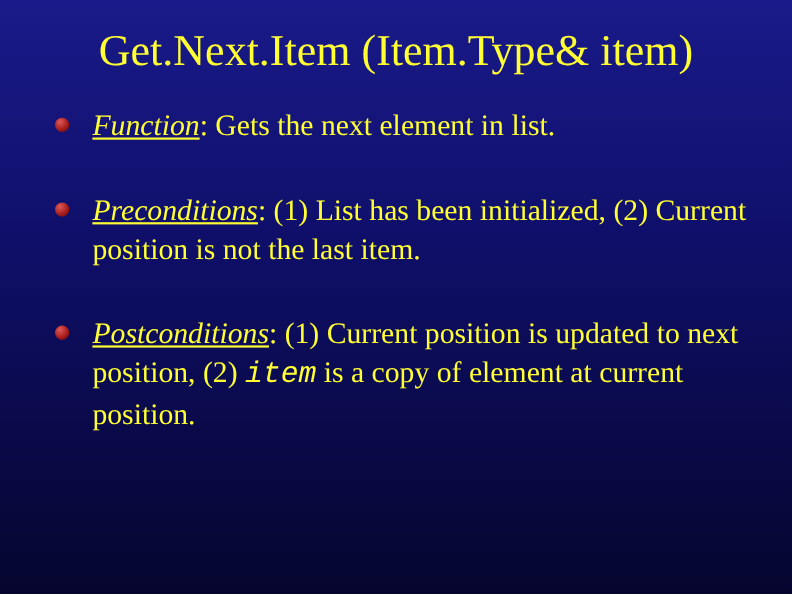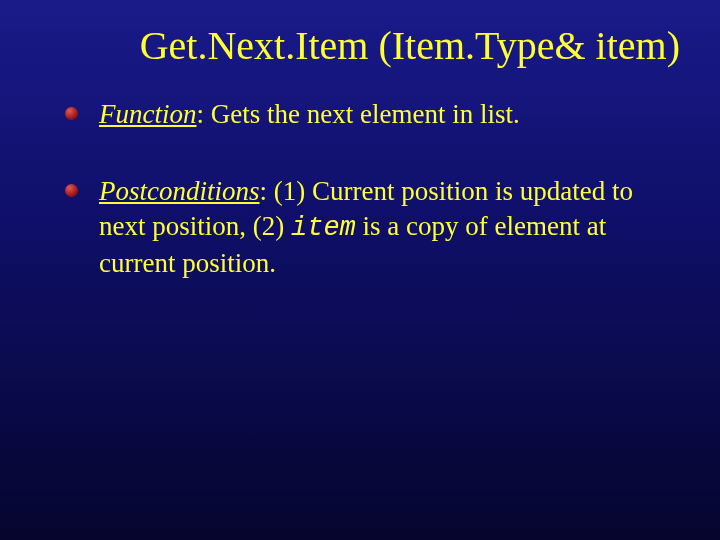--- a/index.html
+++ b/index.html
@@ -13,27 +13,27 @@
     width: 720px;
     height: 540px;
     background: linear-gradient(to bottom, #1a1a8a 0%, #0f0f6a 40%, #05052e 100%);
     font-family: "Times New Roman", Times, serif;
     color: #ffff33;
     box-sizing: border-box;
     padding: 22px 40px 30px 40px;
   }
   .title {
     font-size: 40px;
-    text-align: right;
+    text-align: center;
     margin: 0 0 28px 0;
     color: #ffff33;
     font-weight: normal;
   }
   .bullets {
-    margin: 15px;
+    margin: 0;
     padding: 0 0 0 10px;
   }
   .item {
     position: relative;
     padding-left: 34px;
     font-size: 27px;
     line-height: 1.3;
     margin-bottom: 42px;
   }
   .item:last-child {
@@ -64,20 +64,24 @@
 
   <h1 class="title">Get.Next.Item (Item.Type&amp; item)</h1>
 
   <div class="bullets">
 
     <div class="item">
       <span class="dot"></span>
       <span class="label">Function</span><span>: Gets the next element in list.</span>
     </div>
 
+    <div class="item">
+      <span class="dot"></span>
+      <span class="label">Preconditions</span><span>: (1) List has been initialized, (2) Current position is not the last item.</span>
+    </div>
 
     <div class="item">
       <span class="dot"></span>
       <span class="label">Postconditions</span><span>: (1) Current position is updated to next position, (2) </span><span class="inline-italic">item</span><span> is a copy of element at current position.</span>
     </div>
 
   </div>
 
 </div>
 

